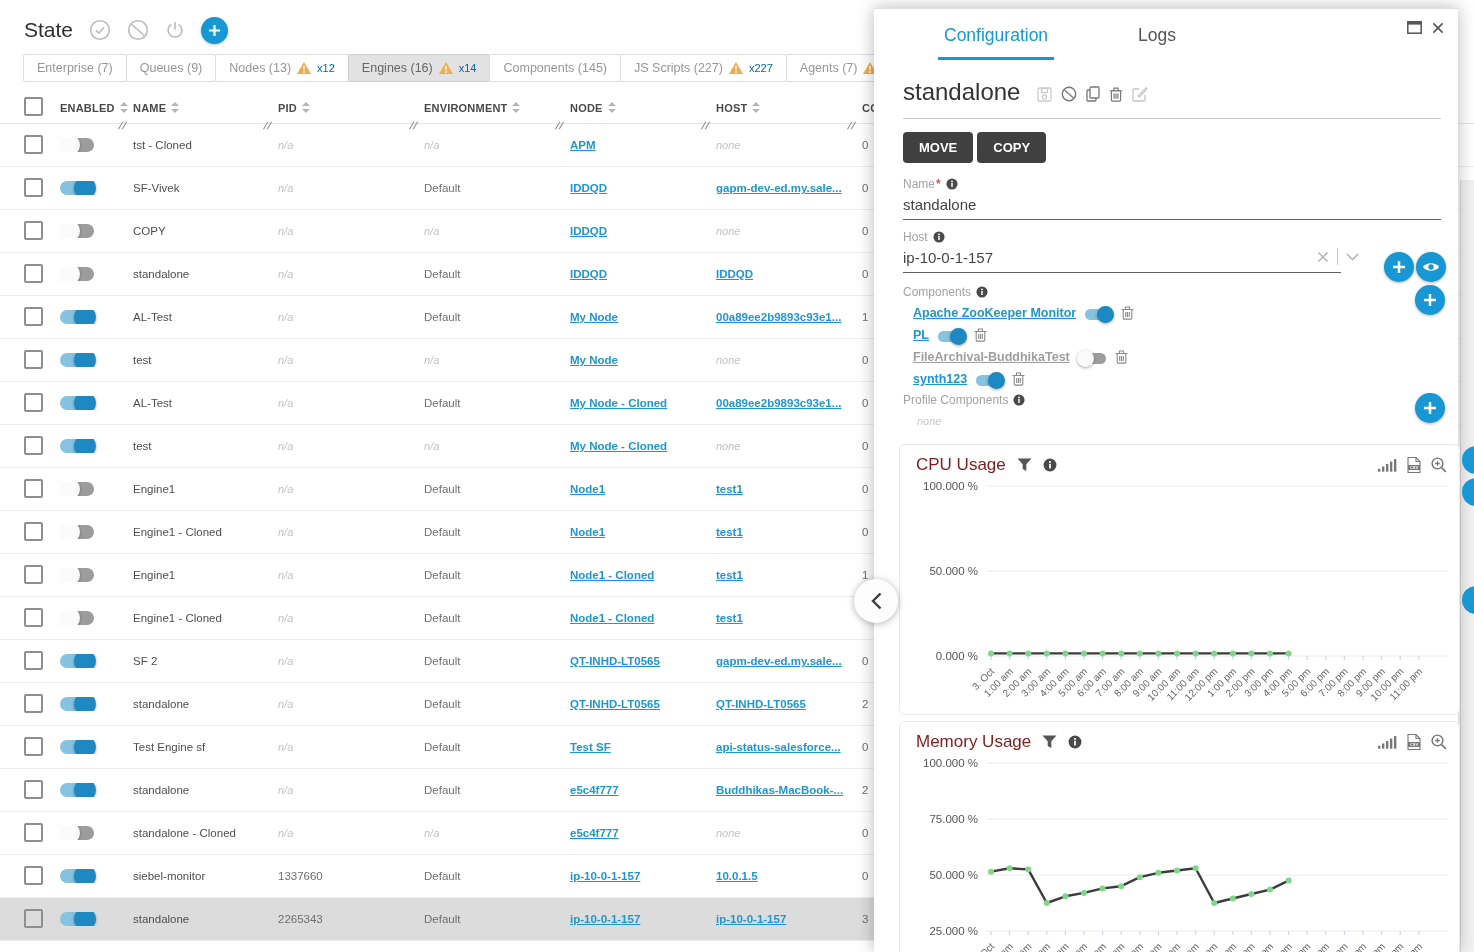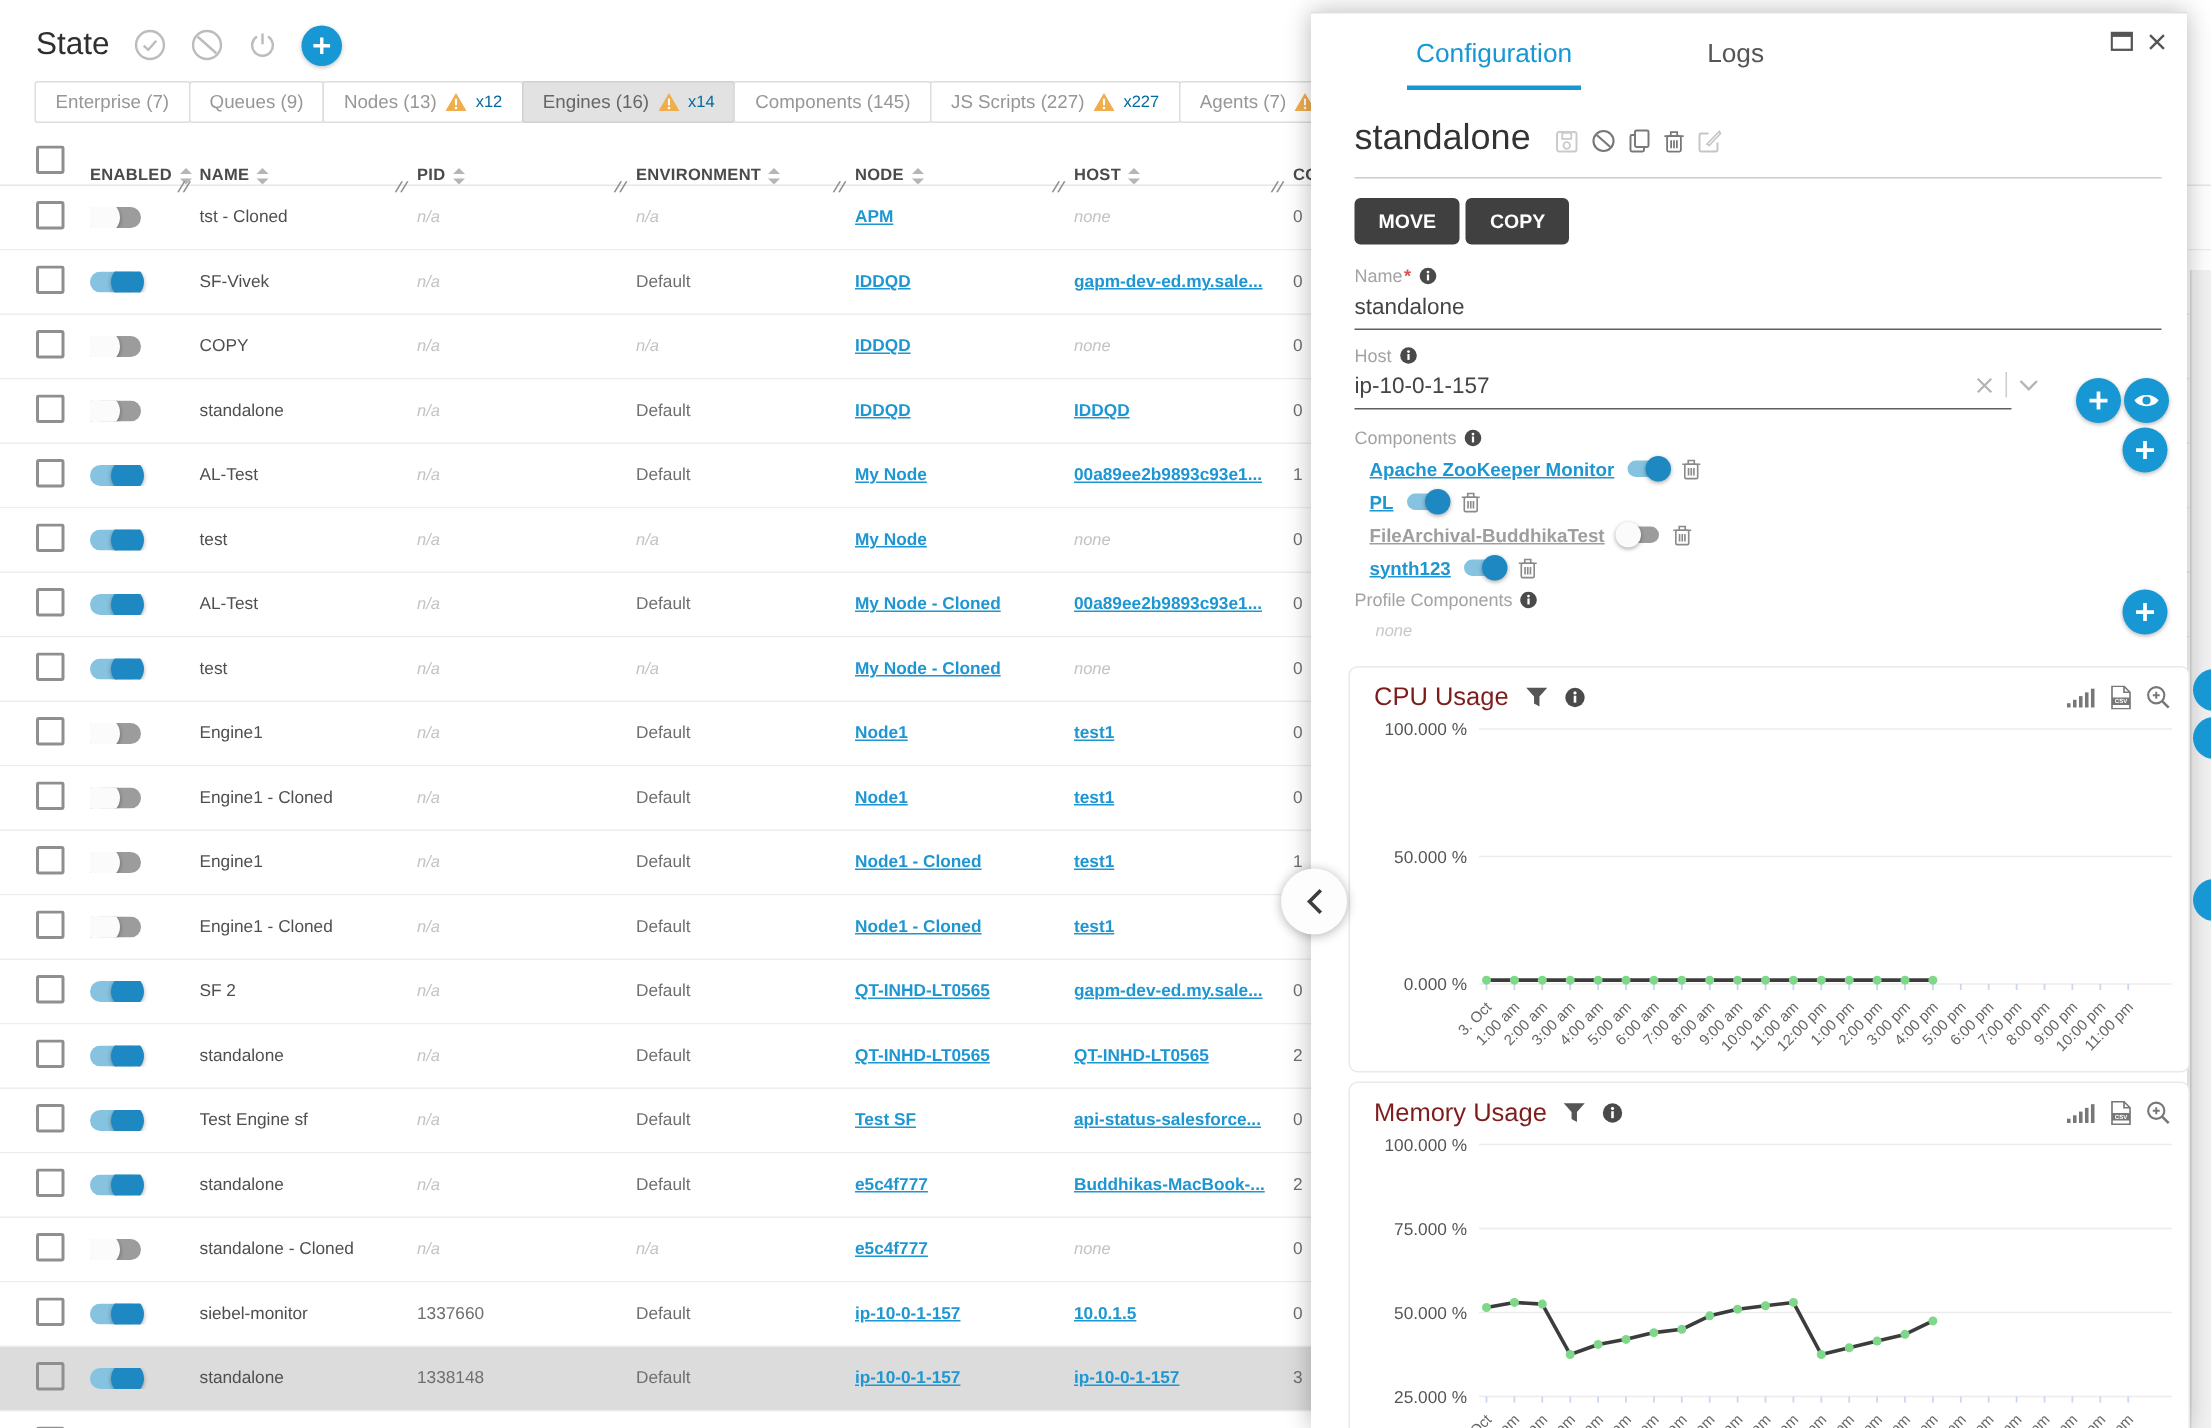--- a/index.html
+++ b/index.html
@@ -13,21 +13,21 @@
   .plus-btn{width:27px;height:27px;border-radius:50%;background:#1797d3;display:flex;align-items:center;justify-content:center;box-shadow:0 1px 3px rgba(0,0,0,.25)}
   
   .tab-bar{display:flex;margin:9px 0 0 24px;white-space:nowrap}
   .tab{display:flex;align-items:center;gap:6px;padding:0 13px;height:26px;border:1px solid #ddd;margin-left:-1px;
        font-size:12.5px;color:#979797;background:#fff;cursor:pointer;border-radius:2px}
   .tab.active{background:#e2e2e2;color:#666;border-color:#cfcfcf}
   .warn-count{color:#0369a1;font-size:11px}
   
   .tgrid{display:grid;grid-template-columns:36px 73px 145px 146px 146px 146px 146px 60px;padding-left:24px;align-items:center}
   .thead{height:31px;margin-top:10px;font-size:11px;font-weight:bold;color:#4a4a4a;border-bottom:1px solid #e6e6e6}
-  .hcell{position:relative;display:flex;align-items:flex-end;height:100%}
+  .hcell{position:relative;display:flex;align-items:center;height:100%}
   .hlabel{letter-spacing:.2px}
   .sort{display:inline-block;width:8px;height:11px;position:relative;margin-left:5px}
   .sort::before{content:"";position:absolute;top:0;left:0;border-left:4px solid transparent;border-right:4px solid transparent;border-bottom:4px solid #b5b5b5}
   .sort::after{content:"";position:absolute;bottom:0;left:0;border-left:4px solid transparent;border-right:4px solid transparent;border-top:4px solid #b5b5b5}
   .grip{position:absolute;right:6px;bottom:-8px;font-size:10px;font-style:italic;color:#8f8f8f;transform:skewX(-12deg);letter-spacing:1px}
   .grip::after{content:"//"}
   .trow{height:42px;border-bottom:1px solid #ededed;background:#fff}
   .trow.selected{background:#dcdcdc}
   .cell{font-size:11.5px;color:#555;overflow:hidden;white-space:nowrap}
   .cell.name{color:#4f4f4f}
@@ -60,21 +60,21 @@
   .field{margin:14px 17px 0 29px;position:relative}
   .f-label{font-size:12px;color:#a3a3a3;display:flex;align-items:center;gap:5px}
   .req{color:#d9534f;font-weight:bold}
   .f-value{font-size:15px;color:#444;padding:5px 0 6px;border-bottom:1px solid #5f5f5f}
   .host-field{width:438px}
   .host-ctrls{position:absolute;right:4px;bottom:8px;display:flex;align-items:center;gap:8px}
   .vdiv{width:1px;height:17px;background:#ccc}
   .circle-btn{position:absolute;width:30px;height:30px;border-radius:50%;background:#1797d3;display:flex;align-items:center;justify-content:center;box-shadow:0 1px 3px rgba(0,0,0,.3);cursor:pointer;z-index:3}
   .sec-label{font-size:12px;color:#a3a3a3;display:flex;align-items:center;gap:5px;margin:12px 0 0 29px}
   .comp-list{margin:6px 0 0 39px}
-  .comp-row{display:flex;align-items:center;gap:9px;margin-bottom:7px;height:15px}
+  .comp-row{display:flex;align-items:flex-end;gap:9px;margin-bottom:7px;height:15px}
   .comp-link{color:#1e96d2;font-weight:bold;text-decoration:underline;font-size:12.5px;cursor:pointer}
   .comp-link.disabled{color:#9e9e9e}
   .trash{display:flex;cursor:pointer}
   .none-val{margin:8px 0 0 43px;font-size:11px;font-style:italic;color:#c8c8c8}
   
   .chart-card{position:absolute;left:25px;width:559px;background:#fff;border:1px solid #e9e9e9;border-radius:6px;overflow:hidden}
   #cpu-card{top:435px;height:269px}
   #mem-card{top:712px;height:300px}
   .chart-title-row{position:absolute;top:10px;left:16px;right:12px;display:flex;align-items:center;gap:11px;z-index:2}
   .chart-title{font-size:17px;color:#7f1d1d}
@@ -381,21 +381,21 @@
         <div class="cell plain">1337660</div>
         <div class="cell plain">Default</div>
         <div class="cell"><a class="lnk">ip-10-0-1-157</a></div>
         <div class="cell"><a class="lnk">10.0.1.5</a></div>
         <div class="cell plain">0</div>
       </div>
       <div class="tgrid trow selected">
         <div class="cell"><span class="cb"></span></div>
         <div class="cell"><span class="toggle on"><span class="knob"></span></span></div>
         <div class="cell name">standalone</div>
-        <div class="cell plain">1338148</div>
+        <div class="cell plain">2265343</div>
         <div class="cell plain">Default</div>
         <div class="cell"><a class="lnk">ip-10-0-1-157</a></div>
         <div class="cell"><a class="lnk">ip-10-0-1-157</a></div>
         <div class="cell plain">3</div>
       </div>
       <div class="tgrid trow">
         <div class="cell"><span class="cb"></span></div>
       </div>
     </div>
 </div>

